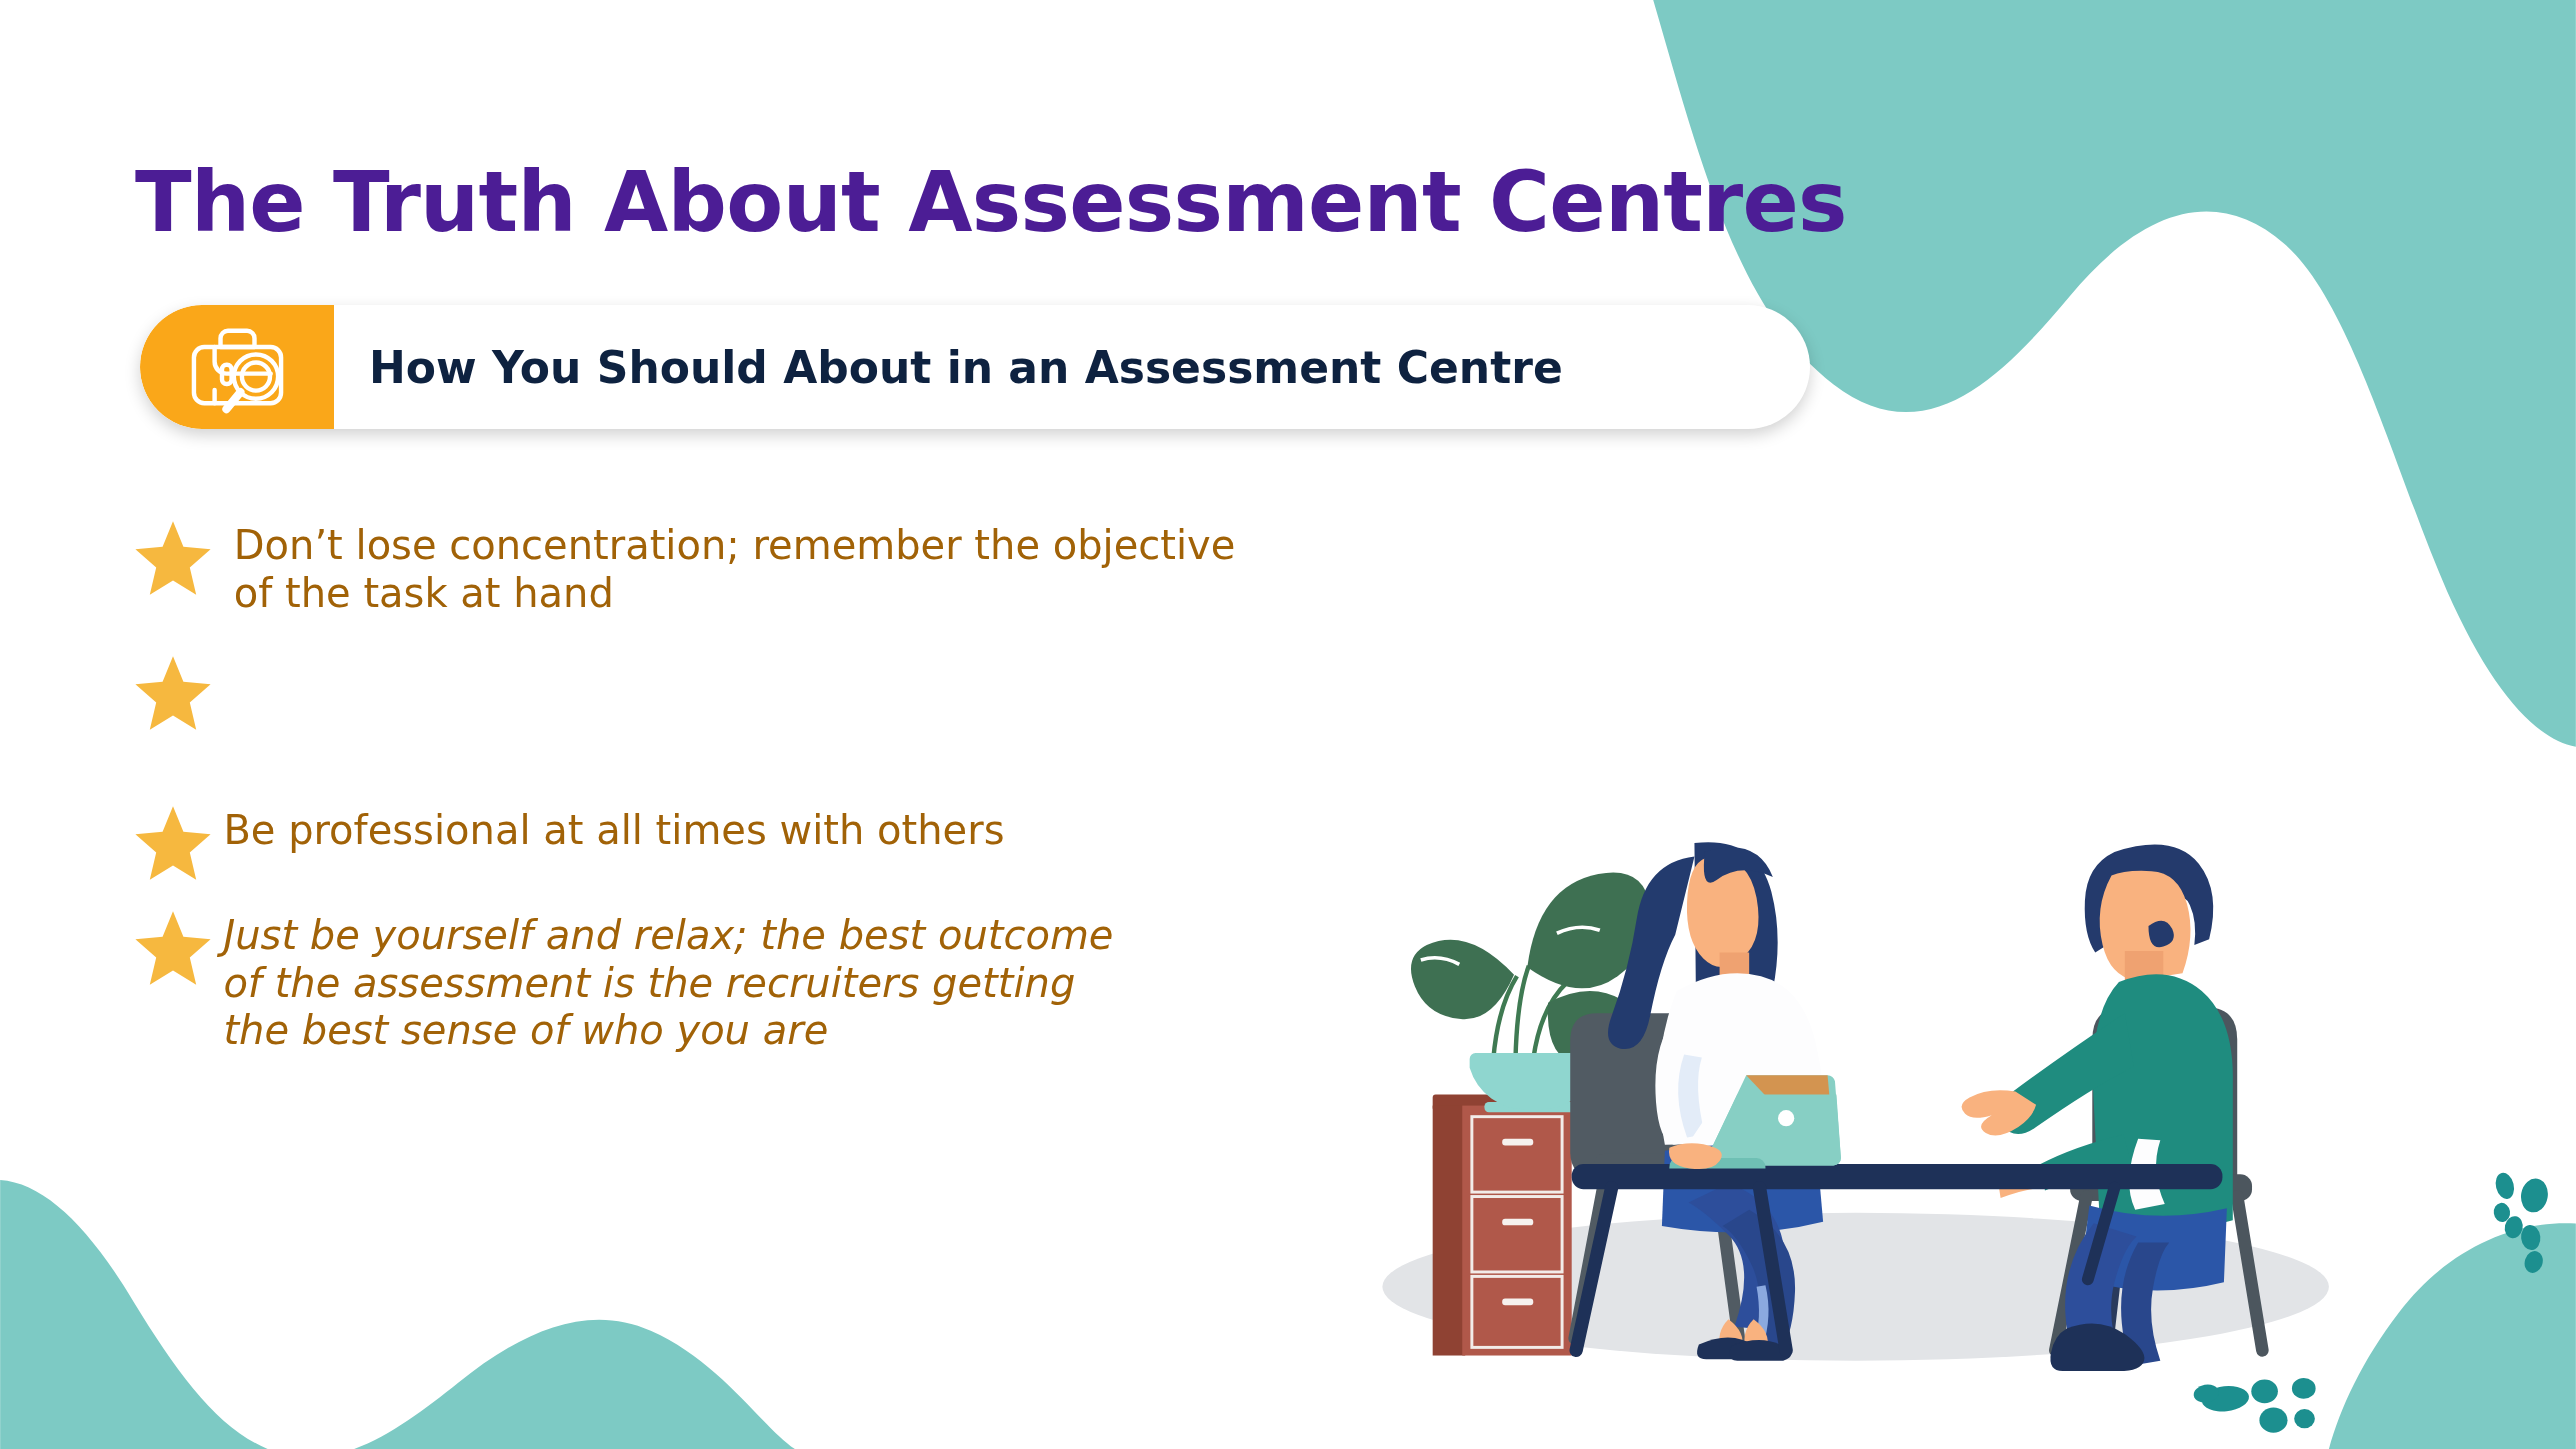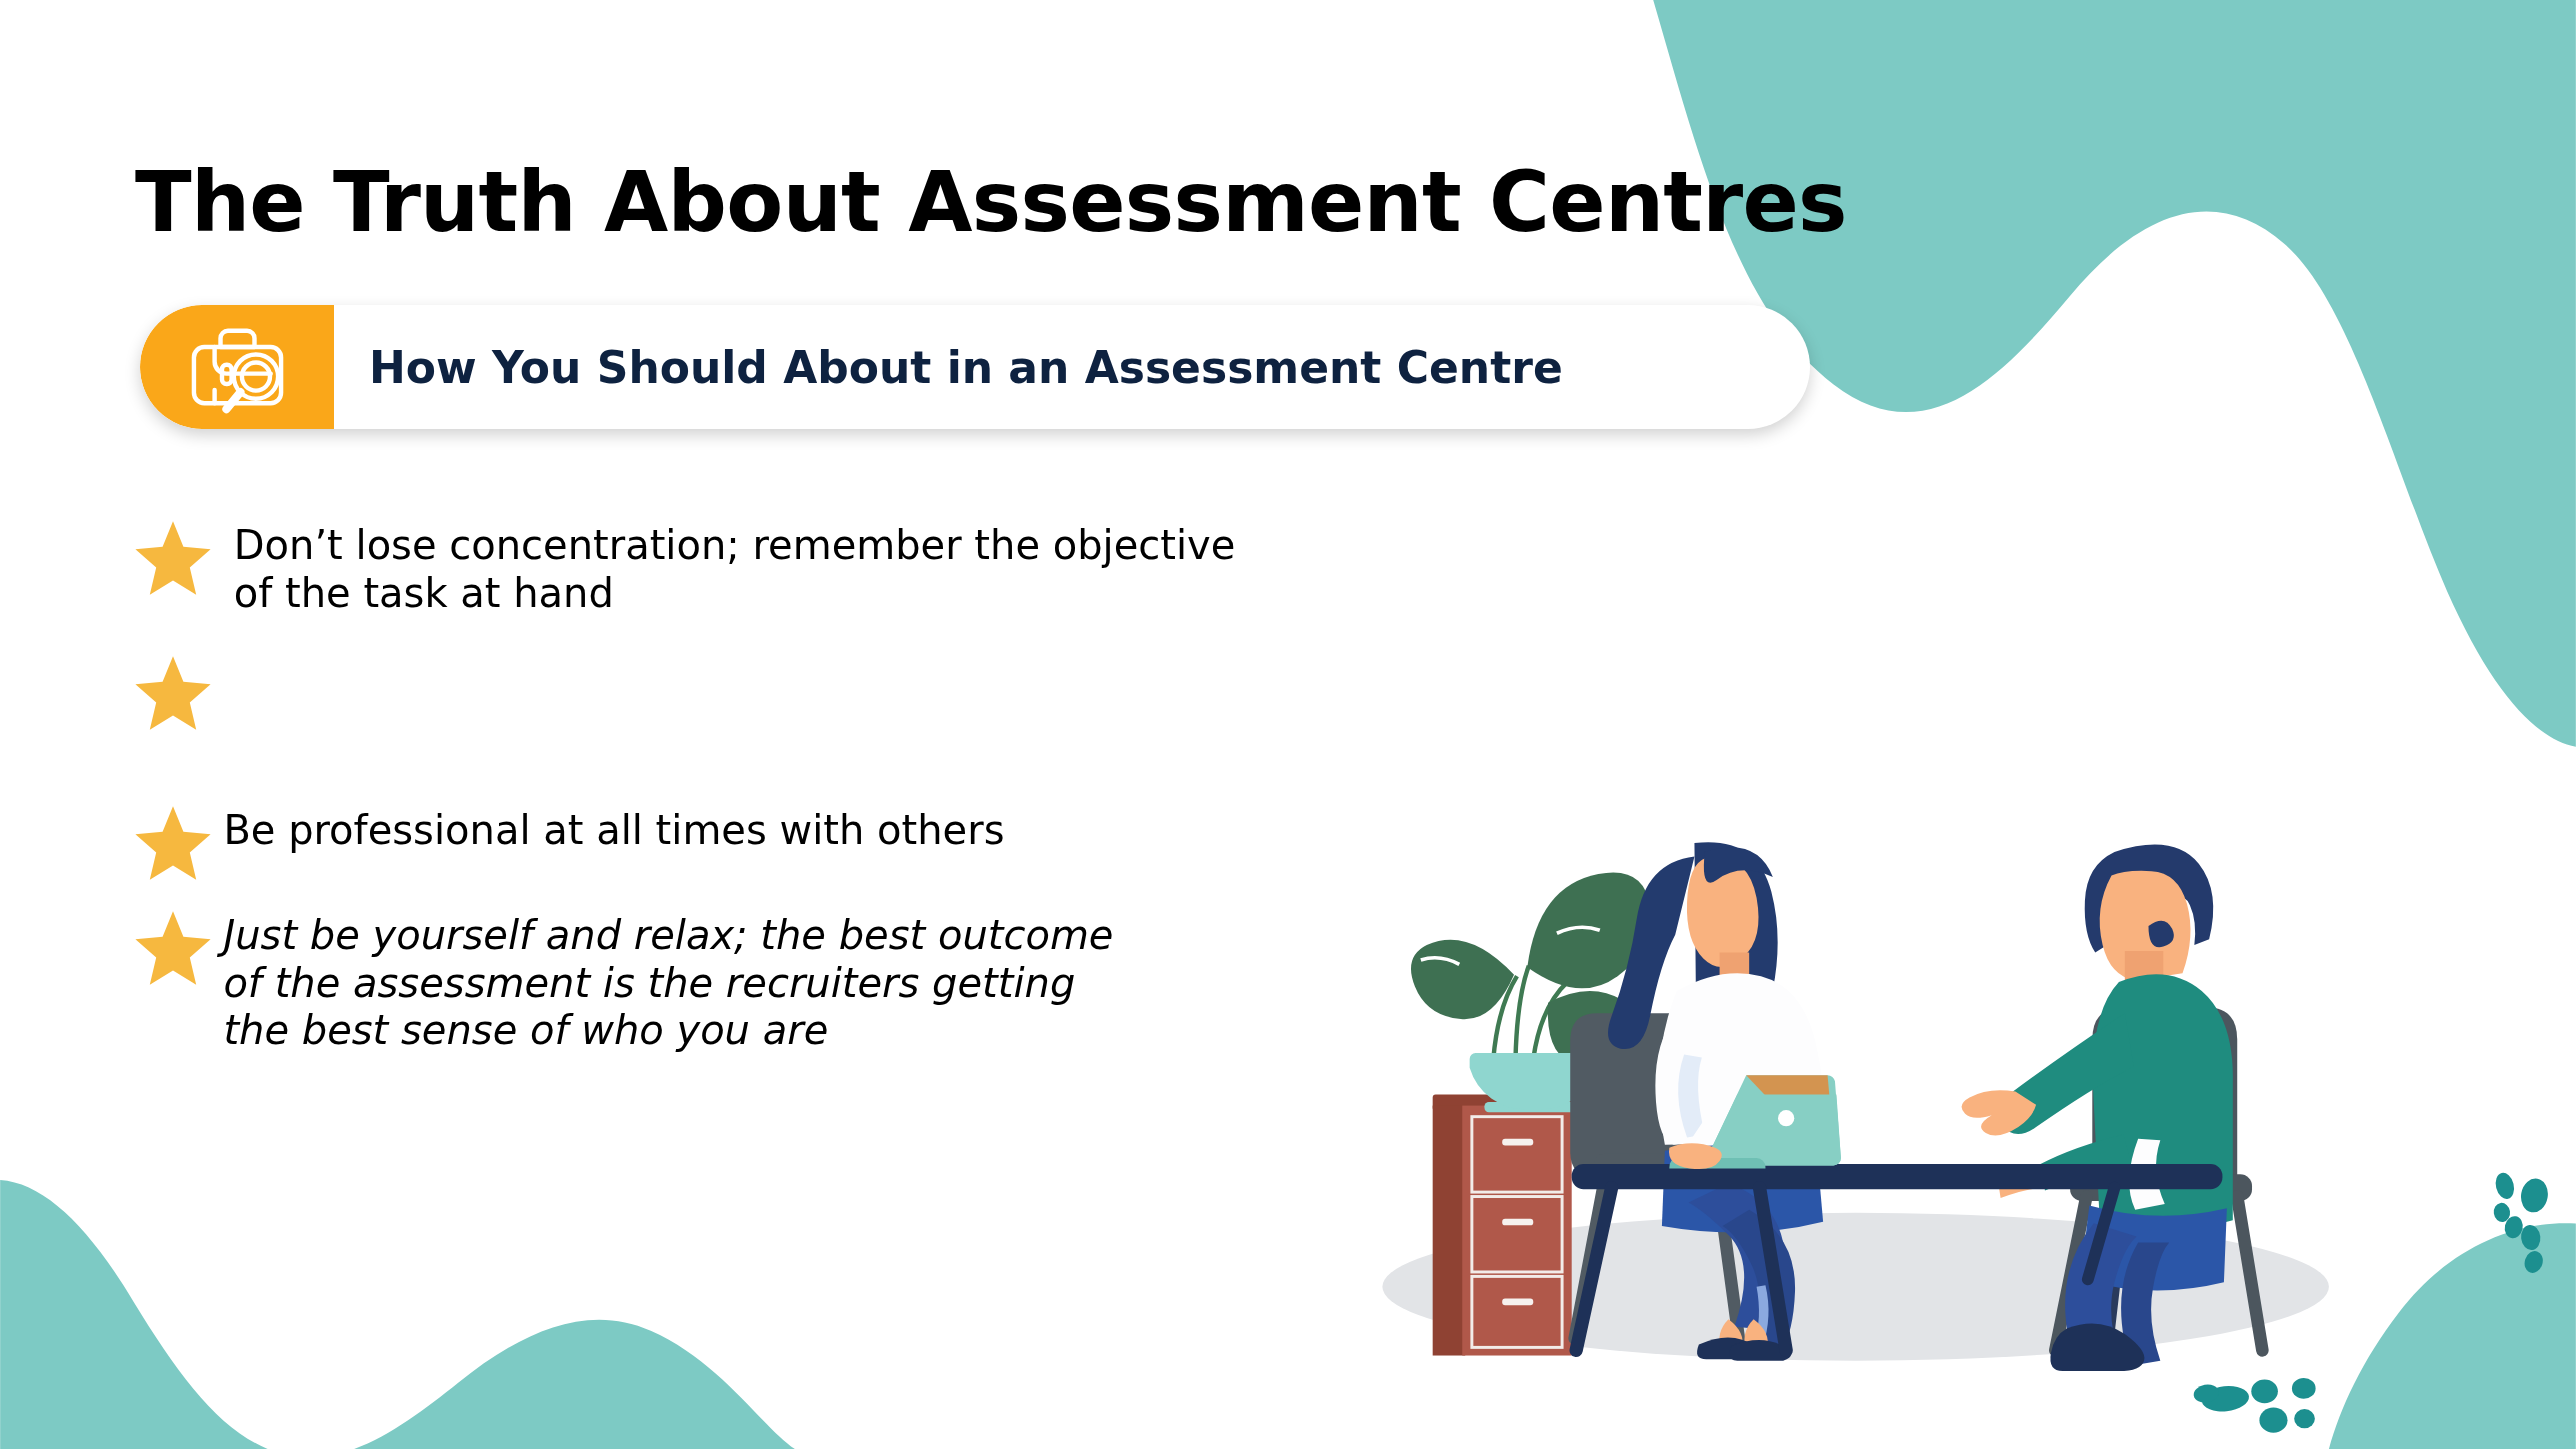--- a/index.html
+++ b/index.html
@@ -10,21 +10,21 @@
     position:absolute; left:0; top:0; width:2576px; height:1449px;
     background:#ffffff; overflow:hidden;
   }
 
   .bg-layer { position:absolute; left:0; top:0; width:2576px; height:1449px; pointer-events:none; }
 
   
   #title {
     position:absolute; left:135px; top:154px;
     font-size:83px; font-weight:bold; letter-spacing:-0.7px;
-    color:#000000; white-space:nowrap;
+    color:#4c1d95; white-space:nowrap;
     font-family:"DejaVu Sans", sans-serif;
   }
 
   
   #subtitle-bar {
     position:absolute; left:140px; top:305px;
     width:1670px; height:124px;
     background:#ffffff; border-radius:62px;
     box-shadow:0 6px 16.3px rgba(0,0,0,0.18);
     display:flex; align-items:center; overflow:hidden;
@@ -39,21 +39,21 @@
     flex:1; padding-left:35px;
     font-size:44px; font-weight:bold; color:#0E2240;
     font-family:"DejaVu Sans", sans-serif; white-space:nowrap;
   }
 
   
   #bullets { position:absolute; left:133px; top:518px; width:1294px; }
   .bullet-row { position:absolute; display:flex; align-items:flex-start; }
   .star-wrap { flex:0 0 80px; height:80px; margin-right:10.4px; }
   .bullet-text {
-    font-size:40px; line-height:1.18; color:#000000;
+    font-size:40px; line-height:1.18; color:#a16207;
     font-family:"DejaVu Sans", sans-serif; white-space:pre-line;
     padding-top:4.4px;
   }
   .bullet-text.indent { padding-left:10.4px; }
 
   
   #illustration { position:absolute; left:1375px; top:769px; width:1124px; height:614px; }
 </style>
 </head>
 <body>

